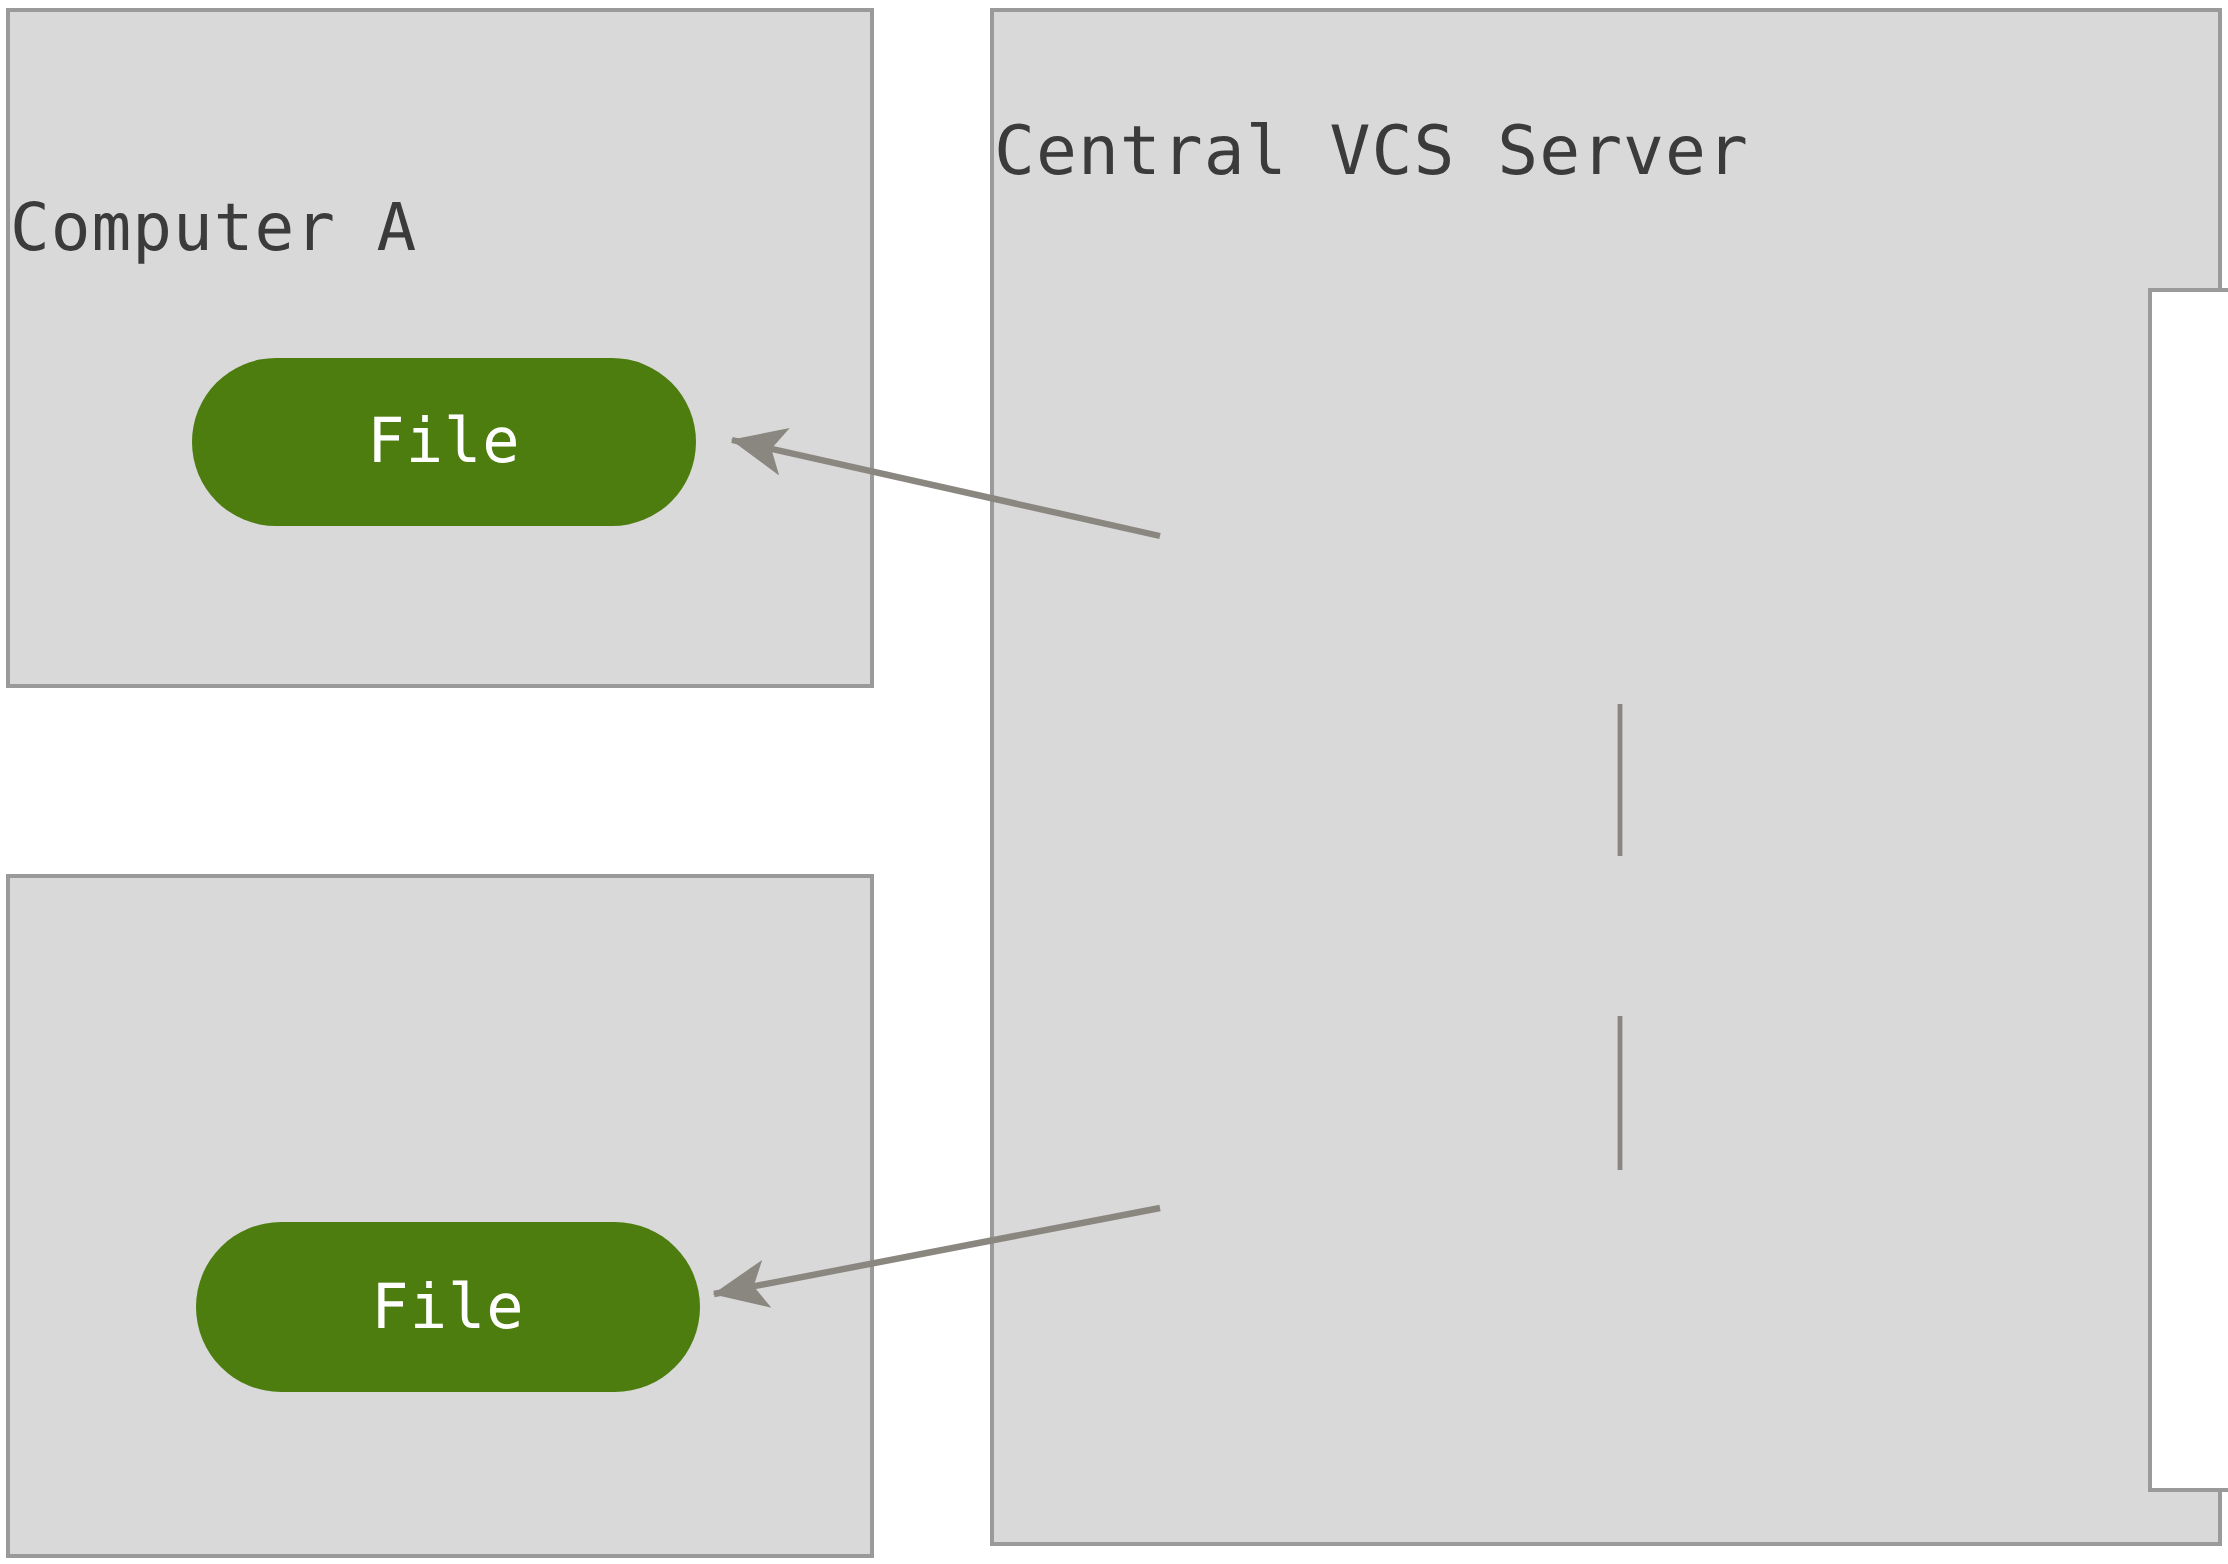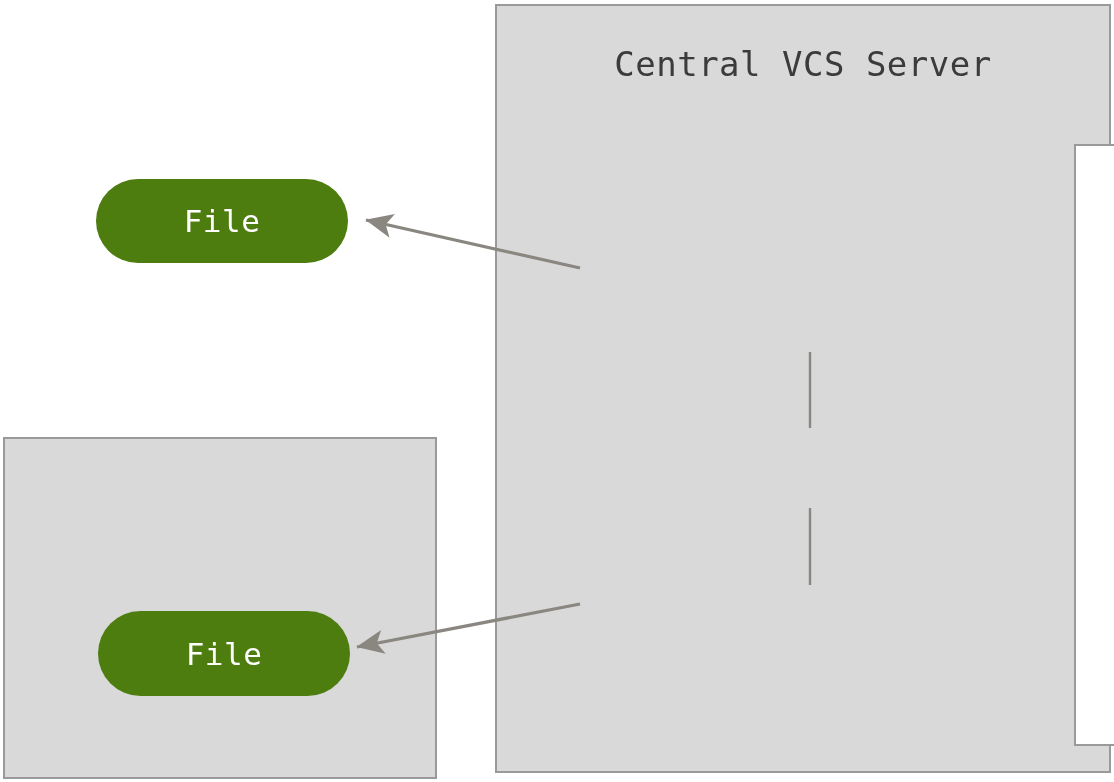--- a/index.html
+++ b/index.html
@@ -38,25 +38,25 @@
   }
   #central-server-panel {
     left: 495px;
     top: 4px;
     width: 616px;
     height: 769px;
   }
   .panel-title {
     position: absolute;
     width: 100%;
-    text-align: center;
     color: #3b3b3b;
     font-size: 33px;
     letter-spacing: 0.5px;
     white-space: nowrap;
+    margin-top: 12px;
   }
   #computer-a-title { top: 76px; }
   #central-server-title {
     top: 38px;
     font-size: 34px;
   }
   .file-pill {
     position: absolute;
     background: #4d7c0f;
     border-radius: 999px;
@@ -107,20 +107,23 @@
     width: 1114px;
     height: 782px;
     pointer-events: none;
   }
 </style>
 </head>
 <body>
 
 <div id="diagram-root">
 
+  <div class="panel" id="computer-a-panel">
+    <div class="panel-title" id="computer-a-title">Computer A</div>
+  </div>
   <div class="file-pill" id="file-pill-a">
     <span>File</span>
   </div>
 
   <div class="panel" id="computer-b-panel">
     
   </div>
   <div class="file-pill" id="file-pill-b">
     <span>File</span>
   </div>

